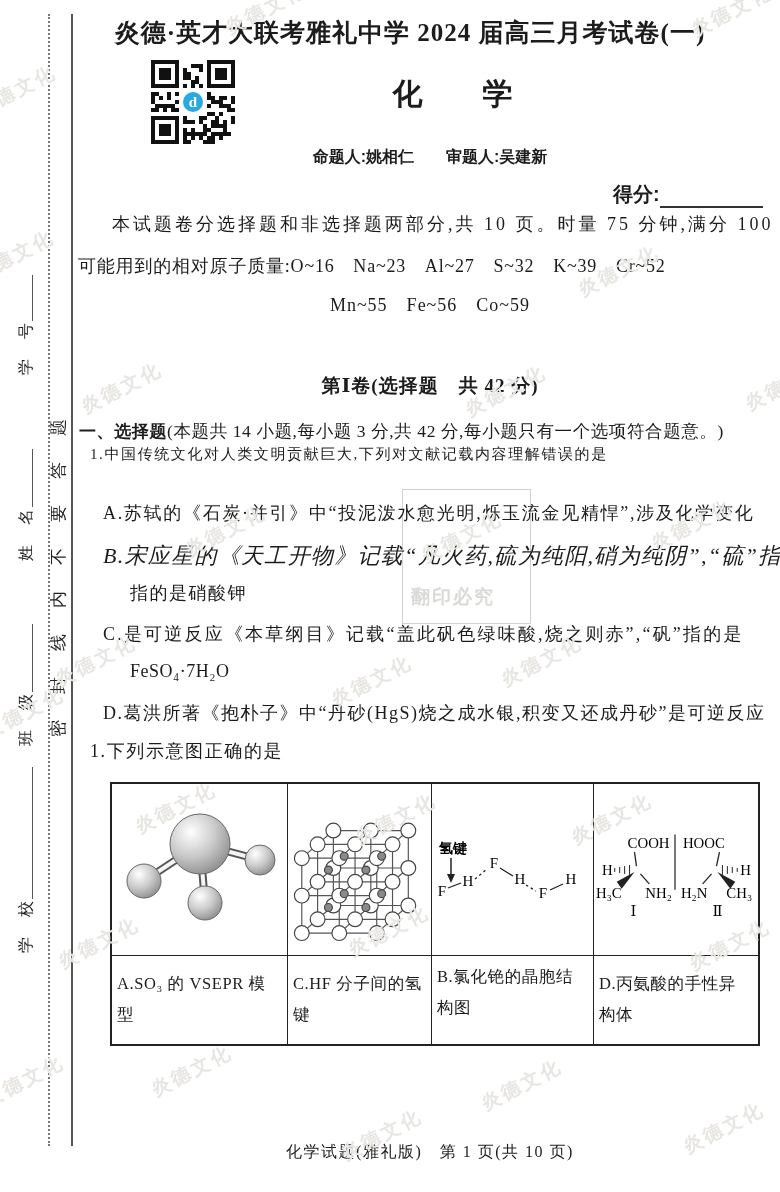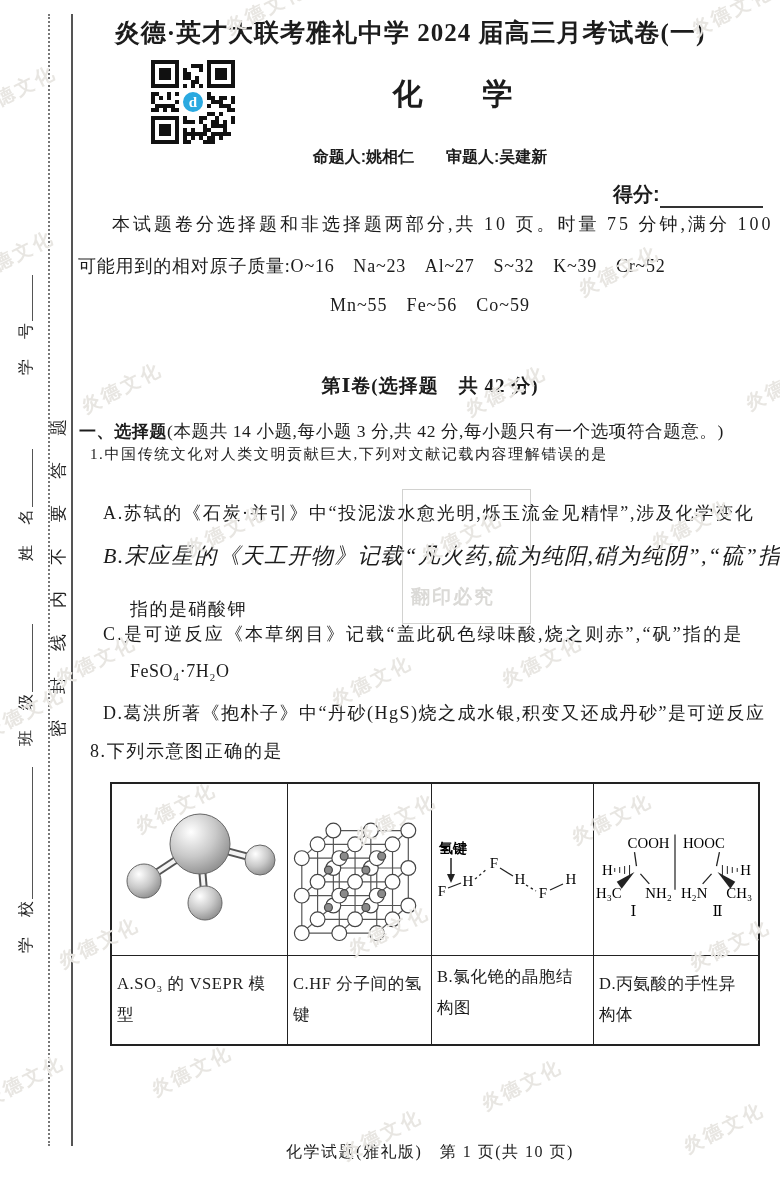--- a/index.html
+++ b/index.html
@@ -35,21 +35,21 @@
   
   .intro{left:112px;top:212px;font-size:18px;letter-spacing:3px;white-space:nowrap;}
   .masses1{left:78px;top:254px;font-size:18px;letter-spacing:0.8px;white-space:nowrap;}
   .masses2{left:80px;top:293px;width:700px;font-size:18px;letter-spacing:1px;}
   .part-heading{left:80px;top:373px;width:700px;font-size:19px;font-weight:bold;letter-spacing:1px;}
   .section-line{left:79px;top:419px;font-size:17.5px;letter-spacing:0.6px;white-space:nowrap;}
   .section-line b{font-family:"Liberation Sans","DejaVu Sans",sans-serif;font-size:17px;}
   .stem1{left:90px;top:445px;font-size:15px;letter-spacing:1.6px;white-space:nowrap;}
   .optA{left:103px;top:501px;font-size:18px;letter-spacing:1.7px;white-space:nowrap;}
   .optB1{left:103px;top:541px;font-size:22px;letter-spacing:1.3px;white-space:nowrap;font-style:italic;}
-  .optB2{left:130px;top:597px;font-size:18px;letter-spacing:1.5px;white-space:nowrap;}
+  .optB2{left:130px;top:581px;font-size:18px;letter-spacing:1.5px;white-space:nowrap;}
   .optC1{left:103px;top:622px;font-size:18px;letter-spacing:2.2px;white-space:nowrap;}
   .optC2{left:130px;top:661px;font-size:18px;letter-spacing:0.5px;white-space:nowrap;}
   .optD{left:103px;top:701px;font-size:18px;letter-spacing:1.5px;white-space:nowrap;}
   .stem2{left:90px;top:739px;font-size:18px;letter-spacing:1.6px;white-space:nowrap;}
 
   
   .stamp{left:402px;top:489px;width:127px;height:133px;border:1px solid #d2d2d0;z-index:0;}
   .stamp-bottom{position:absolute;left:8px;top:94px;font-size:19px;font-weight:bold;color:#dbdad7;letter-spacing:2px;}
 
   
@@ -225,21 +225,21 @@
   </div>
 
   <div class="abs stem1 z1">1.中国传统文化对人类文明贡献巨大,下列对文献记载内容理解错误的是</div>
   <div class="abs optA z1">A.苏轼的《石炭·并引》中“投泥泼水愈光明,烁玉流金见精悍”,涉及化学变化</div>
   <div class="abs optB1 z1">B.宋应星的《天工开物》记载“凡火药,硫为纯阳,硝为纯阴”,“硫”指的是硫黄,“硝”</div>
   <div class="abs optB2 z1">指的是硝酸钾</div>
   <div class="abs optC1 z1">C.是可逆反应《本草纲目》记载“盖此矾色绿味酸,烧之则赤”,“矾”指的是</div>
   <div class="abs optC2 z1">FeSO₄·7H₂O</div>
   <div class="abs optD z1">D.葛洪所著《抱朴子》中“丹砂(HgS)烧之成水银,积变又还成丹砂”是可逆反应</div>
 
-  <div class="abs stem2 z1">8.下列示意图正确的是</div>
+  <div class="abs stem2 z1">1.下列示意图正确的是</div>
 
   <div class="abs stamp">
     <div class="stamp-bottom">翻印必究</div>
   </div>
 
   <div class="qtable">
 
     <div class="cell r1">
       <svg width="174" height="170" viewBox="0 0 174 170">
         <defs>

